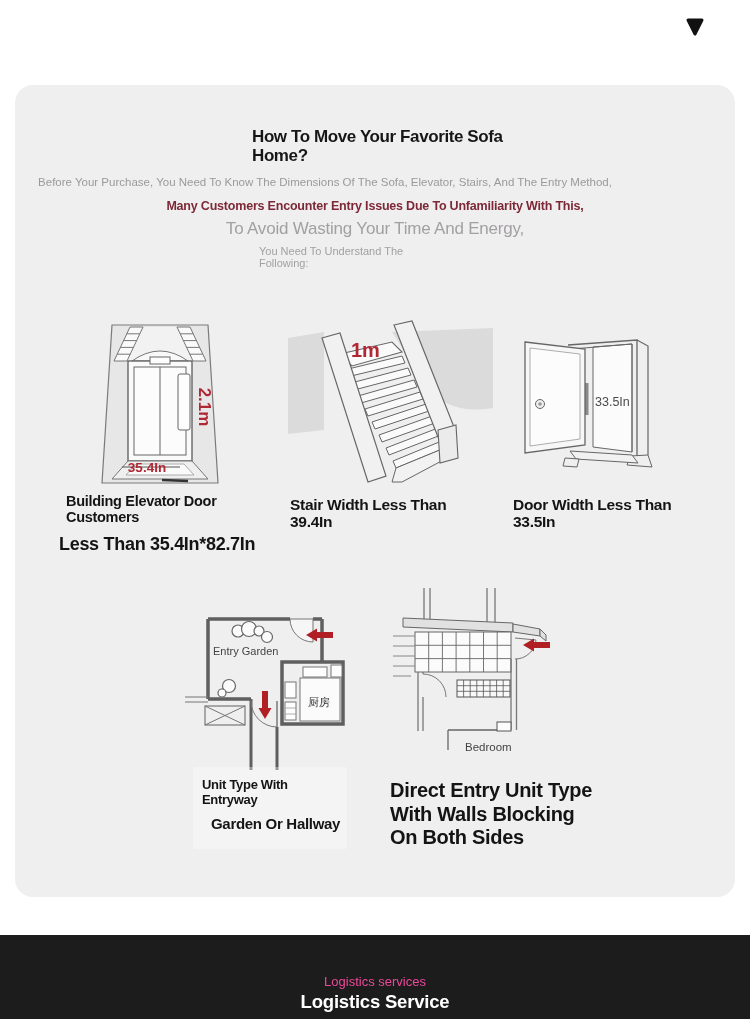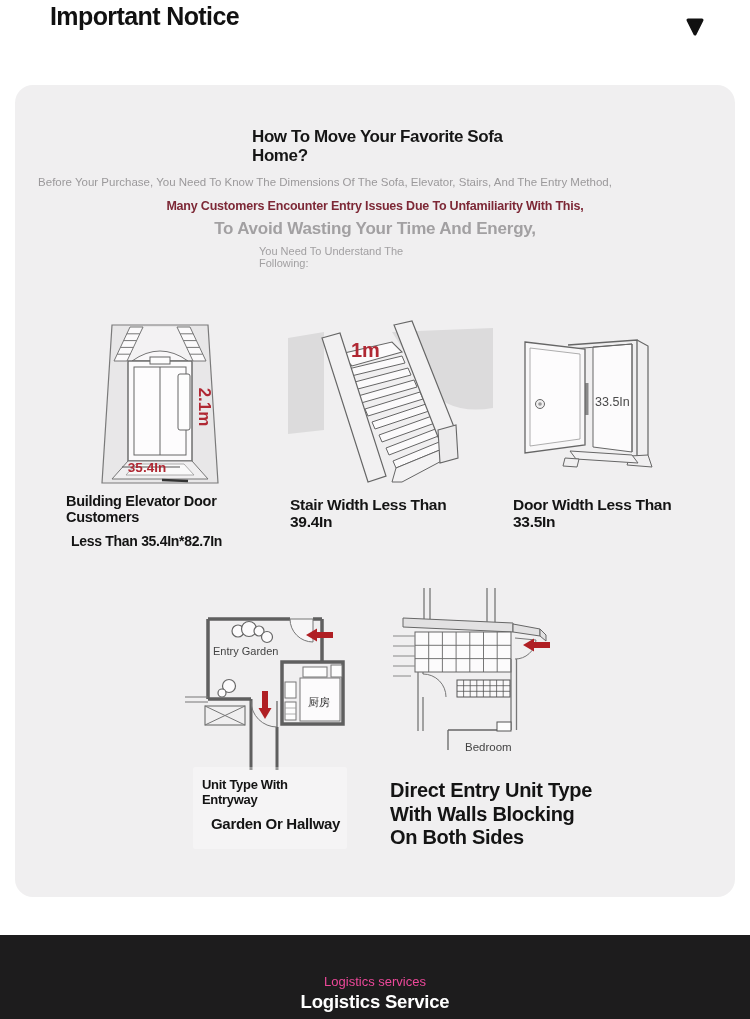--- a/index.html
+++ b/index.html
@@ -9,50 +9,49 @@
   
   .hdr{position:absolute;left:0;top:0;width:750px;height:85px;background:#fff;}
   .hdr-title{position:absolute;left:50px;top:2px;font-size:25px;font-weight:700;color:#111;letter-spacing:-0.6px;}
   .hdr-caret{position:absolute;left:685px;top:15px;width:20px;height:22px;cursor:pointer;}
 
   
   .card{position:absolute;left:15px;top:85px;width:720px;height:812px;background:#f0eff0;border-radius:18px;}
   .card-title{position:absolute;left:237px;top:42px;width:280px;font-size:17px;font-weight:700;color:#161616;line-height:1.12;letter-spacing:-0.4px;white-space:pre-line;}
   .intro{position:absolute;left:0;top:91px;width:620px;text-align:center;font-size:11.5px;color:#9b999b;white-space:nowrap;}
   .warning{position:absolute;left:0;top:114px;width:720px;text-align:center;font-size:12.5px;font-weight:700;color:#7d2836;letter-spacing:-0.2px;}
-  .advice{position:absolute;left:0;top:134px;width:720px;text-align:center;font-size:17px;color:#a2a0a2;letter-spacing:-0.2px;font-weight:bold;}
+  .advice{position:absolute;left:0;top:134px;width:720px;text-align:center;font-size:17px;color:#a2a0a2;letter-spacing:-0.2px;}
   .following{position:absolute;left:244px;top:160px;width:190px;font-size:11px;color:#a2a0a2;line-height:1.1;white-space:pre-line;}
 
   .illu{position:absolute;}
   .illu svg{display:block;}
   svg text{font-family:"Liberation Sans","DejaVu Sans",sans-serif;}
 
   .lbl{position:absolute;font-weight:700;color:#141414;line-height:1.12;letter-spacing:-0.3px;white-space:pre-line;}
   .lbl-elevator{left:51px;top:408px;font-size:14.5px;width:180px;}
-  .lbl-elevator-sub{left:56px;top:449px;font-size:14px;}
+  .lbl-elevator-sub{left:44px;top:449px;font-size:18px;}
   .lbl-stairs{left:275px;top:411px;font-size:15.5px;width:200px;}
   .lbl-door{left:498px;top:411px;font-size:15.5px;width:200px;}
   .plan1-box{position:absolute;left:178px;top:682px;width:154px;height:82px;background:rgba(255,255,255,0.35);border-radius:2px;}
   .lbl-entry{left:187px;top:693px;font-size:13px;width:140px;}
   .lbl-garden{left:196px;top:731px;font-size:15px;}
   .lbl-direct{left:375px;top:694px;font-size:20px;width:225px;line-height:1.18;}
 
   
   .gap{position:absolute;left:0;top:897px;width:750px;height:38px;background:#fff;}
   .ftr{position:absolute;left:0;top:935px;width:750px;height:84px;background:#1d1c1d;color:#fff;text-align:center;}
   .ftr-sub{position:absolute;left:0;top:39px;width:750px;font-size:13px;color:#ec4899;}
   .ftr-title{position:absolute;left:0;top:56px;width:750px;font-size:18.5px;font-weight:700;letter-spacing:-0.2px;}
 </style>
 </head>
 <body>
 
 <div class="page">
 
   <div class="hdr">
-    <div class="hdr-title">Important Notice</div>
     <svg class="hdr-caret" viewBox="0 0 20 22">
       <polygon points="3,5 17,5 10,19" fill="#111" stroke="#111" stroke-width="3" stroke-linejoin="round"></polygon>
     </svg>
   </div>
 
   <div class="card">
     <div class="card-title">How To Move Your Favorite Sofa
 Home?</div>
     <div class="intro">Before Your Purchase, You Need To Know The Dimensions Of The Sofa, Elevator, Stairs, And The Entry Method,</div>
     <div class="warning">Many Customers Encounter Entry Issues Due To Unfamiliarity With This,</div>

